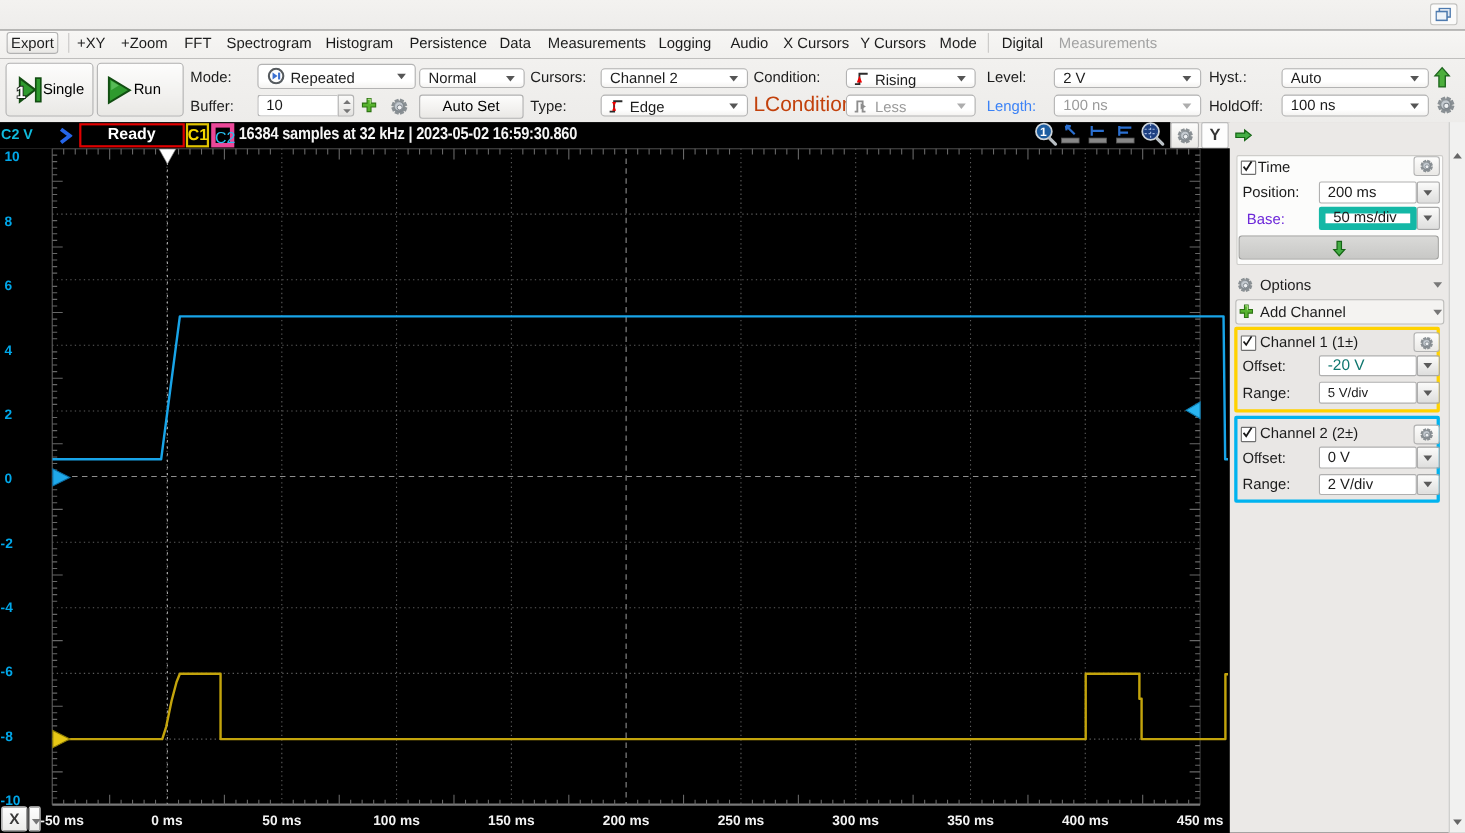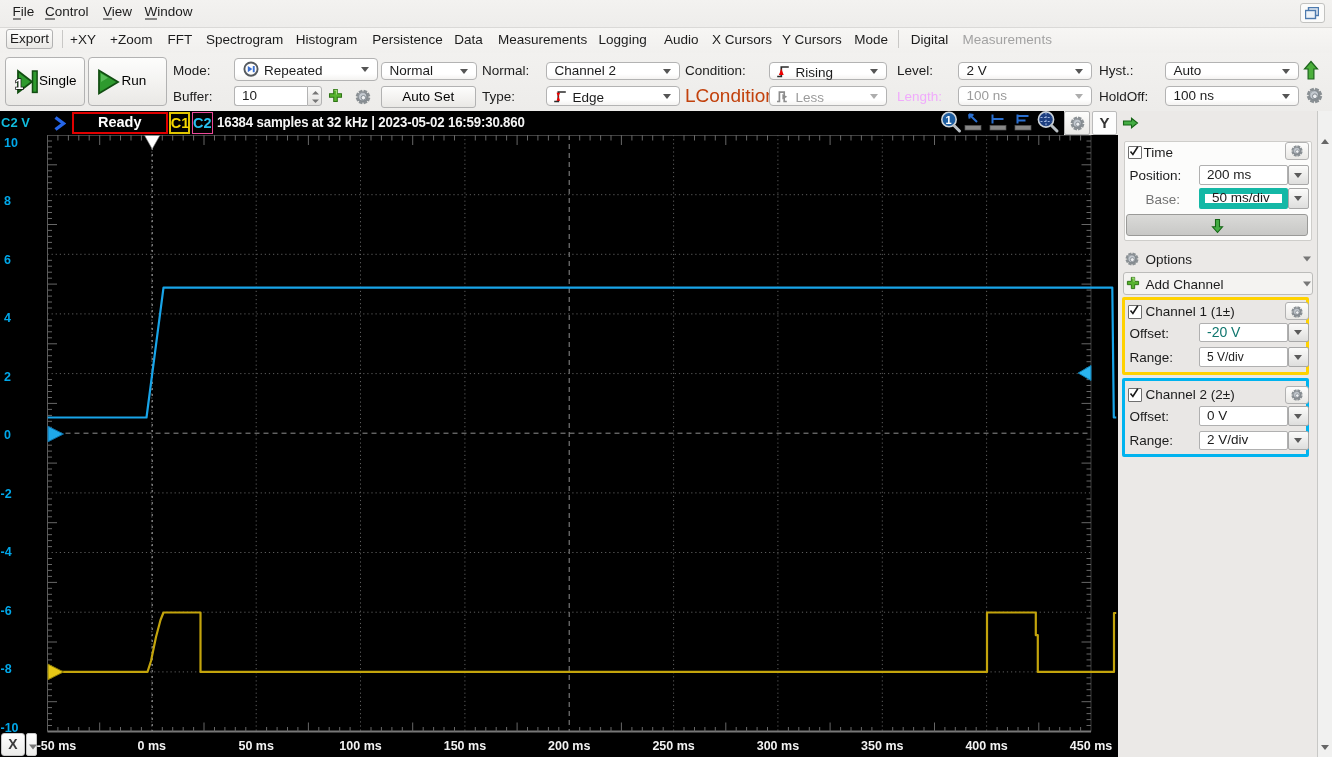--- a/index.html
+++ b/index.html
@@ -4,26 +4,20 @@
 html,body{margin:0;padding:0;width:1332px;height:757px;overflow:hidden;
 font-family:"Liberation Sans",sans-serif;background:#000;}
 #app{position:absolute;left:0;top:0;width:1332px;height:757px;}
 .mi{position:absolute;font-size:13.5px;color:#1c1c1c;white-space:nowrap;top:50%;transform:translateY(-50%);}
 u{text-decoration:none;border-bottom:1px solid #1c1c1c;padding-bottom:0px;}
 </style></head><body>
 <div id="app">
 <div style="position:absolute;left:0;top:0;width:1332px;height:27px;background:linear-gradient(#f3f2f0,#eeedeb);border-bottom:1px solid #dad9d7"></div>
 <div style="position:absolute;left:0;top:28px;width:1332px;height:25px;background:linear-gradient(#f7f6f4,#f1f0ee)"></div>
 <div style="position:absolute;left:0;top:53px;width:1332px;height:57.5px;background:linear-gradient(#f2f1ef,#edecea)"></div>
-<div style="position:absolute;left:0;top:0;width:1332px;height:22.5px">
-<div class="mi" style="left:12.5px"><u>F</u>ile</div>
-<div class="mi" style="left:45px"><u>C</u>ontrol</div>
-<div class="mi" style="left:103px"><u>V</u>iew</div>
-<div class="mi" style="left:144.5px"><u>W</u>indow</div>
-</div>
 <div style="position:absolute;left:1300px;top:3px;width:25px;height:20px;box-sizing:border-box;background:#fbfbfa;border:1px solid #c2c2c0;border-radius:3px">
       <svg width="14" height="13" viewBox="0 0 14 13" style="position:absolute;left:4px;top:3px">
         <rect x="3.5" y="0.5" width="10" height="8" fill="#dfe7f0" stroke="#4d7aae" stroke-width="1.4"></rect>
         <rect x="0.5" y="3.5" width="10" height="8" fill="#eef3f8" stroke="#4d7aae" stroke-width="1.4"></rect>
       </svg>
     </div>
 <div style="position:absolute;left:0;top:27px;width:1332px;height:23px">
 <div style="position:absolute;left:6px;top:1.5px;width:47px;height:20px;box-sizing:border-box;background:linear-gradient(#fdfdfc,#f2f1ef 60%,#e9e8e5);border:1px solid #b2b2b2;border-radius:3px">
         <div style="position:absolute;left:50%;top:50%;transform:translate(-50%,-52%);font-size:13.5px;color:#1c1c1c">Export</div>
       </div>
@@ -72,21 +66,21 @@
         <div style="position:absolute;right:7px;top:50%;transform:translateY(-50%);line-height:0"><svg width="10" height="7" viewBox="0 0 10 7">
             <polygon points="1,1.5 9,1.5 5,6.5" fill="#555"></polygon>
           </svg></div>
       </div>
       <div style="position:absolute;left:380.5px;top:8.5px;width:96px;height:18.5px;background:linear-gradient(#ffffff,#ffffff 70%,#f4f3f1);border:1px solid #b3b3b3;border-radius:4px;box-sizing:border-box;">
         <div style="position:absolute;left:8px;top:50%;transform:translateY(-52%);font-size:13.5px;color:#1c1c1c;white-space:nowrap">Normal</div>
         <div style="position:absolute;right:7px;top:50%;transform:translateY(-50%);line-height:0"><svg width="10" height="7" viewBox="0 0 10 7">
             <polygon points="1,1.5 9,1.5 5,6.5" fill="#555"></polygon>
           </svg></div>
       </div>
-      <div style="position:absolute;left:482px;top:16.5px;transform:translateY(-50%);font-size:13.5px;color:#1c1c1c;white-space:nowrap">Normal:</div>
+      <div style="position:absolute;left:482px;top:16.5px;transform:translateY(-50%);font-size:13.5px;color:#1c1c1c;white-space:nowrap">Cursors:</div>
       <div style="position:absolute;left:545.5px;top:8.5px;width:134px;height:18.5px;background:linear-gradient(#ffffff,#ffffff 70%,#f4f3f1);border:1px solid #b3b3b3;border-radius:4px;box-sizing:border-box;">
         <div style="position:absolute;left:8px;top:50%;transform:translateY(-52%);font-size:13.5px;color:#1c1c1c;white-space:nowrap">Channel 2</div>
         <div style="position:absolute;right:7px;top:50%;transform:translateY(-50%);line-height:0"><svg width="10" height="7" viewBox="0 0 10 7">
             <polygon points="1,1.5 9,1.5 5,6.5" fill="#555"></polygon>
           </svg></div>
       </div>
       <div style="position:absolute;left:685px;top:16.5px;transform:translateY(-50%);font-size:13.5px;color:#1c1c1c;white-space:nowrap">Condition:</div>
       <div style="position:absolute;left:768.5px;top:8.5px;width:118.5px;height:18.5px;background:linear-gradient(#ffffff,#ffffff 70%,#f4f3f1);border:1px solid #b3b3b3;border-radius:4px;box-sizing:border-box;">
         <div style="position:absolute;left:6px;top:50%;transform:translateY(-52%);font-size:13.5px;color:#1c1c1c;white-space:nowrap"><span style="position:relative;top:2px;margin-right:5px"><svg width="15" height="16" viewBox="0 0 15 16">
               <path d="M1.2 13.4h4.1V3.9h7.5" fill="none" stroke="#2b2b2b" stroke-width="1.7"></path>
@@ -147,21 +141,21 @@
       <div style="position:absolute;left:685px;top:42.5px;transform:translateY(-50%);font-size:19px;color:#c2410c;white-space:nowrap">LCondition:</div>
       <div style="position:absolute;left:768.5px;top:33px;width:118.5px;height:19.5px;background:linear-gradient(#ffffff,#ffffff 70%,#f4f3f1);border:1px solid #b3b3b3;border-radius:4px;box-sizing:border-box;">
         <div style="position:absolute;left:6px;top:50%;transform:translateY(-52%);font-size:13.5px;color:#9b9b9b;white-space:nowrap"><span style="position:relative;top:2px;margin-right:5px"><svg width="15" height="16" viewBox="0 0 15 16">
               <path d="M1.0 13.4h2.4V4h4.8v9.4h2.6" fill="none" stroke="#8d8d8d" stroke-width="1.7"></path>
               <polygon points="6.4,5.8 6.4,11.4 11.2,8.6" fill="#8d8d8d"></polygon>
             </svg></span>Less</div>
         <div style="position:absolute;right:7px;top:50%;transform:translateY(-50%);line-height:0"><svg width="10" height="7" viewBox="0 0 10 7">
             <polygon points="1,1.5 9,1.5 5,6.5" fill="#adadad"></polygon>
           </svg></div>
       </div>
-      <div style="position:absolute;left:897px;top:42.5px;transform:translateY(-50%);font-size:13.5px;color:#f0abfc;white-space:nowrap">Length:</div>
+      <div style="position:absolute;left:897px;top:42.5px;transform:translateY(-50%);font-size:13.5px;color:#3b82f6;white-space:nowrap">Length:</div>
       <div style="position:absolute;left:957.5px;top:33px;width:134px;height:19.5px;background:linear-gradient(#ffffff,#ffffff 70%,#f4f3f1);border:1px solid #b3b3b3;border-radius:4px;box-sizing:border-box;">
         <div style="position:absolute;left:8px;top:50%;transform:translateY(-52%);font-size:13.5px;color:#9b9b9b;white-space:nowrap">100 ns</div>
         <div style="position:absolute;right:7px;top:50%;transform:translateY(-50%);line-height:0"><svg width="10" height="7" viewBox="0 0 10 7">
             <polygon points="1,1.5 9,1.5 5,6.5" fill="#adadad"></polygon>
           </svg></div>
       </div>
       <div style="position:absolute;left:1099px;top:42.5px;transform:translateY(-50%);font-size:13.5px;color:#1c1c1c;white-space:nowrap">HoldOff:</div>
       <div style="position:absolute;left:1164.5px;top:33px;width:134px;height:19.5px;background:linear-gradient(#ffffff,#ffffff 70%,#f4f3f1);border:1px solid #b3b3b3;border-radius:4px;box-sizing:border-box;">
         <div style="position:absolute;left:8px;top:50%;transform:translateY(-52%);font-size:13.5px;color:#1c1c1c;white-space:nowrap">100 ns</div>
         <div style="position:absolute;right:7px;top:50%;transform:translateY(-50%);line-height:0"><svg width="10" height="7" viewBox="0 0 10 7">
@@ -180,21 +174,21 @@
         </svg></div>
     </div>
 <div style="position:absolute;left:0;top:110.5px;width:1332px;height:24.5px;background:#ebe9e7">
       <div style="position:absolute;left:0;top:0;width:1064px;height:24.5px;background:#000"></div>
       <div style="position:absolute;left:1px;top:11px;transform:translateY(-50%);font-size:13px;color:#10bbdd;white-space:nowrap;font-weight:bold">C2&nbsp;V</div>
       <svg width="12" height="15" viewBox="0 0 12 15" style="position:absolute;left:54px;top:5px">
         <path d="M1.5 1.5L9.5 7.5L1.5 13.5" fill="none" stroke="#2565e8" stroke-width="3.4"></path>
       </svg>
       <div style="position:absolute;left:72px;top:1px;width:95.5px;height:22.5px;box-sizing:border-box;border:2.5px solid #e00000;color:#fff;font-weight:bold;font-size:14.5px;text-align:center;line-height:17.5px">Ready</div>
       <div style="position:absolute;left:168.7px;top:1px;width:21px;height:22.5px;box-sizing:border-box;border:2px solid #e2c400;color:#f5d800;font-weight:bold;font-size:14.5px;text-align:center;line-height:18.5px">C1</div>
-      <div style="position:absolute;left:191.5px;top:1px;width:21.5px;height:22.5px;box-sizing:border-box;border:1px solid #ec4899;color:#28c0f0;font-weight:bold;font-size:14.5px;text-align:center;line-height:20.5px">C2</div>
+      <div style="position:absolute;left:191.5px;top:1px;width:21.5px;height:22.5px;box-sizing:border-box;border:4px solid #ec4899;color:#28c0f0;font-weight:normal;font-size:14.5px;text-align:center;line-height:20.5px">C2</div>
       <div style="position:absolute;left:216.5px;top:2.5px;font-size:15.5px;font-weight:bold;color:#f4f4f4;letter-spacing:-0.2px;white-space:nowrap;transform:scaleX(0.855);transform-origin:0 0">16384 samples at 32 kHz | 2023-05-02 16:59:30.860</div>
       <svg width="130" height="24" viewBox="0 0 130 24" style="position:absolute;left:934px;top:0">
         <circle cx="15" cy="8.5" r="7.2" fill="#1d5da0" stroke="#cdd4da" stroke-width="1.6"></circle>
         <text x="11.5" y="13" font-size="11" font-weight="bold" fill="#fff">1</text>
         <line x1="20" y1="14.5" x2="25.5" y2="20" stroke="#b9bfc4" stroke-width="3" stroke-linecap="round"></line>
         <rect x="31" y="14.5" width="16" height="4.5" fill="#888" stroke="#555" stroke-width="0.7"></rect>
         <path d="M43 11L35 3.2M35 3.2l0.6 4.4M35 3.2l4.5 0.7" stroke="#2a6fd0" stroke-width="2" fill="none"></path>
         <rect x="56" y="14.5" width="16" height="4.5" fill="#888" stroke="#555" stroke-width="0.7"></rect>
         <path d="M58.5 3.5v9M58.5 8h11" stroke="#2a6fd0" stroke-width="2" fill="none"></path>
         <rect x="81" y="14.5" width="16" height="4.5" fill="#888" stroke="#555" stroke-width="0.7"></rect>
@@ -304,21 +298,21 @@
       </div>
       <div style="position:absolute;left:12px;top:64.5px;transform:translateY(-50%);font-size:13.5px;color:#1c1c1c;white-space:nowrap">Position:</div>
       <div style="position:absolute;left:81.5px;top:54px;width:89.0px;height:20.5px;background:#fff;border:1px solid #b0b0b0;border-radius:2px;box-sizing:border-box">
         <div style="position:absolute;left:7px;top:50%;transform:translateY(-52%);font-size:13.5px;color:#1c1c1c;white-space:nowrap">200 ms</div>
       </div>
       <div style="position:absolute;left:170.0px;top:54px;width:21px;height:20.5px;box-sizing:border-box;background:linear-gradient(#fbfbfa,#dededd);border:1px solid #a8a8a8;border-radius:2px">
         <div style="position:absolute;left:50%;top:50%;transform:translate(-50%,-50%);line-height:0"><svg width="10" height="7" viewBox="0 0 10 7">
             <polygon points="1,1.5 9,1.5 5,6.5" fill="#5a5a5a"></polygon>
           </svg></div>
       </div>
-      <div style="position:absolute;left:28px;top:88px;transform:translateY(-50%);font-size:13.5px;color:#737373;white-space:nowrap">Base:</div>
+      <div style="position:absolute;left:16px;top:88px;transform:translateY(-50%);font-size:13.5px;color:#6d28d9;white-space:nowrap">Base:</div>
       <div style="position:absolute;left:81.5px;top:77.5px;width:89.0px;height:20.5px;background:#fff;border:6px solid #14b8a6;border-radius:2px;box-sizing:border-box">
         <div style="position:absolute;left:7px;top:50%;transform:translateY(-52%);font-size:13.5px;color:#1c1c1c;white-space:nowrap">50 ms/div</div>
       </div>
       <div style="position:absolute;left:170.0px;top:77.5px;width:21px;height:20.5px;box-sizing:border-box;background:linear-gradient(#fbfbfa,#dededd);border:1px solid #a8a8a8;border-radius:2px">
         <div style="position:absolute;left:50%;top:50%;transform:translate(-50%,-50%);line-height:0"><svg width="10" height="7" viewBox="0 0 10 7">
             <polygon points="1,1.5 9,1.5 5,6.5" fill="#5a5a5a"></polygon>
           </svg></div>
       </div>
       <div style="position:absolute;left:8.5px;top:103.5px;width:182px;height:21.5px;box-sizing:border-box;background:linear-gradient(#dadad8,#c8c8c6);border:1px solid #9a9a98;border-radius:3px">
         <svg width="13" height="16" viewBox="0 0 13 16" style="position:absolute;left:84px;top:2.5px">

